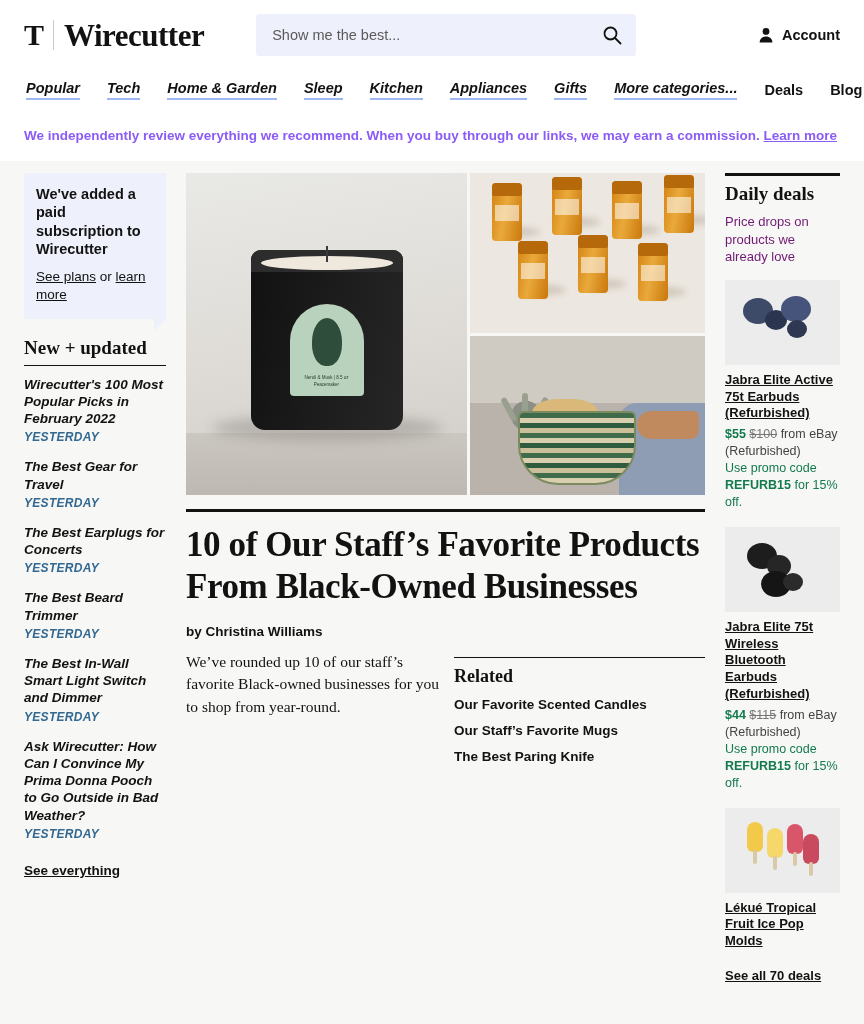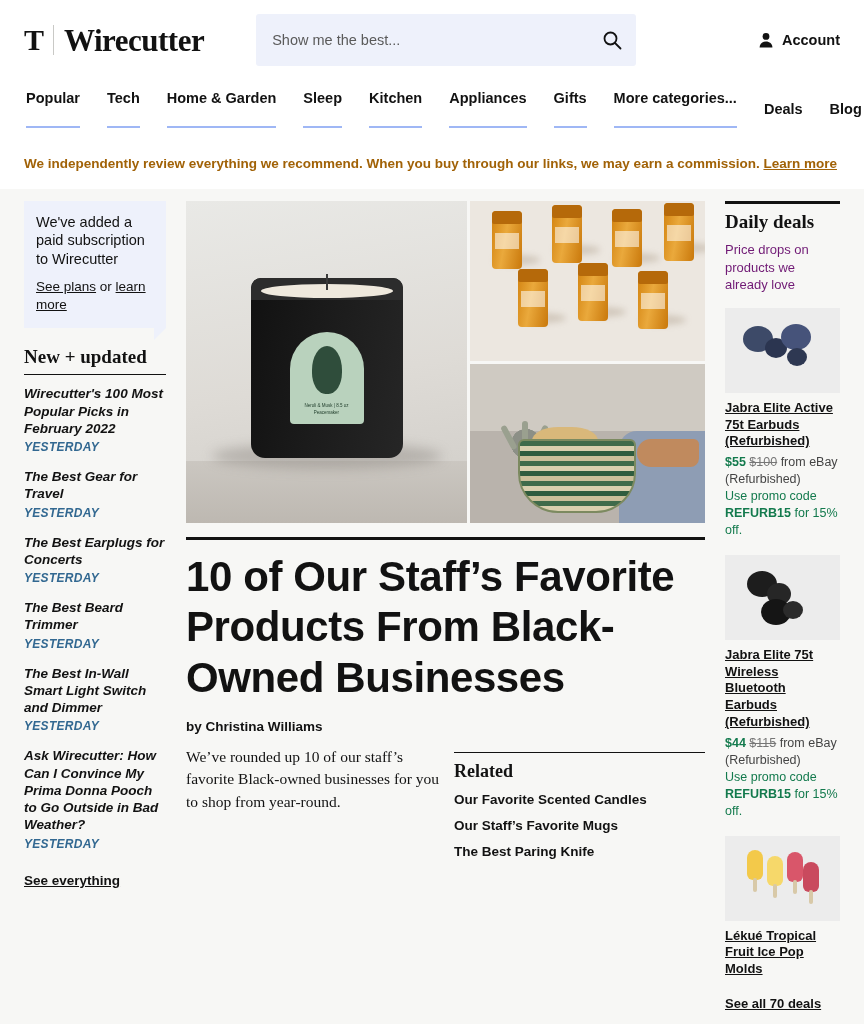--- a/index.html
+++ b/index.html
@@ -47,21 +47,21 @@
   .wirecutter-logo {
     font-family: "Liberation Serif", serif;
     font-weight: 700;
     font-size: 31px;
     letter-spacing: -0.5px;
     line-height: 1;
     color: #121212;
   }
   .search-box {
     flex: 0 0 380px;
-    height: 52px;
+    height: 42px;
     background: #eef1fb;
     border-radius: 3px;
     display: flex;
     align-items: center;
     padding: 0 14px;
     margin-left: 34px;
   }
   .search-input {
     flex: 1;
     border: none;
@@ -88,30 +88,31 @@
     display: flex;
     align-items: center;
     gap: 27px;
     padding: 18px 2px 16px 2px;
     font-size: 14.5px;
     font-weight: 700;
   }
   .nav-item { white-space: nowrap; }
   .nav-item.underlined {
     border-bottom: 2px solid #9fb7f5;
-    padding-bottom: 20px;
+    padding-bottom: 2px;
+    font-style: italic;
   }
 
   
   .disclosure {
     background: #ffffff;
     padding: 12px 24px 18px 24px;
     font-size: 13.5px;
     font-weight: 700;
-    color: #a16207;
+    color: #8b5cf6;
   }
   .disclosure a { text-decoration: underline; }
 
   
   .page {
     display: flex;
     gap: 20px;
     padding: 12px 24px 0 24px;
   }
   .col-left { width: 142px; flex: 0 0 142px; }
@@ -120,21 +121,21 @@
 
   
   .promo {
     background: #eef1fb;
     padding: 12px 12px 14px 12px;
     position: relative;
     margin-bottom: 18px;
   }
   .promo-title {
     font-family: "Liberation Sans", sans-serif;
-    font-weight: 400;
+    font-weight: 700;
     font-size: 14.5px;
     line-height: 1.26;
     margin-bottom: 10px;
   }
   .promo-sub {
     font-size: 13.5px;
     line-height: 1.35;
   }
   .promo-sub a { text-decoration: underline; }
   .promo::after {
@@ -349,23 +350,23 @@
     background: #8e9db4;
     border-radius: 18px 0 0 0;
   }
 
   
   .article-rule {
     border-top: 3px solid #121212;
     margin: 14px 0 12px 0;
   }
   .headline {
-    font-family: Liberation Sans, sans-serif;
-    font-weight: 700;
-    font-size: 42px;
+    font-family: Liberation Serif, serif;
+    font-weight: 700;
+    font-size: 35px;
     line-height: 1.2;
     letter-spacing: -0.4px;
     margin: 0 0 16px 0;
   }
   .byline {
     font-size: 13.5px;
     font-weight: 700;
     margin-bottom: 12px;
   }
   .article-body {

